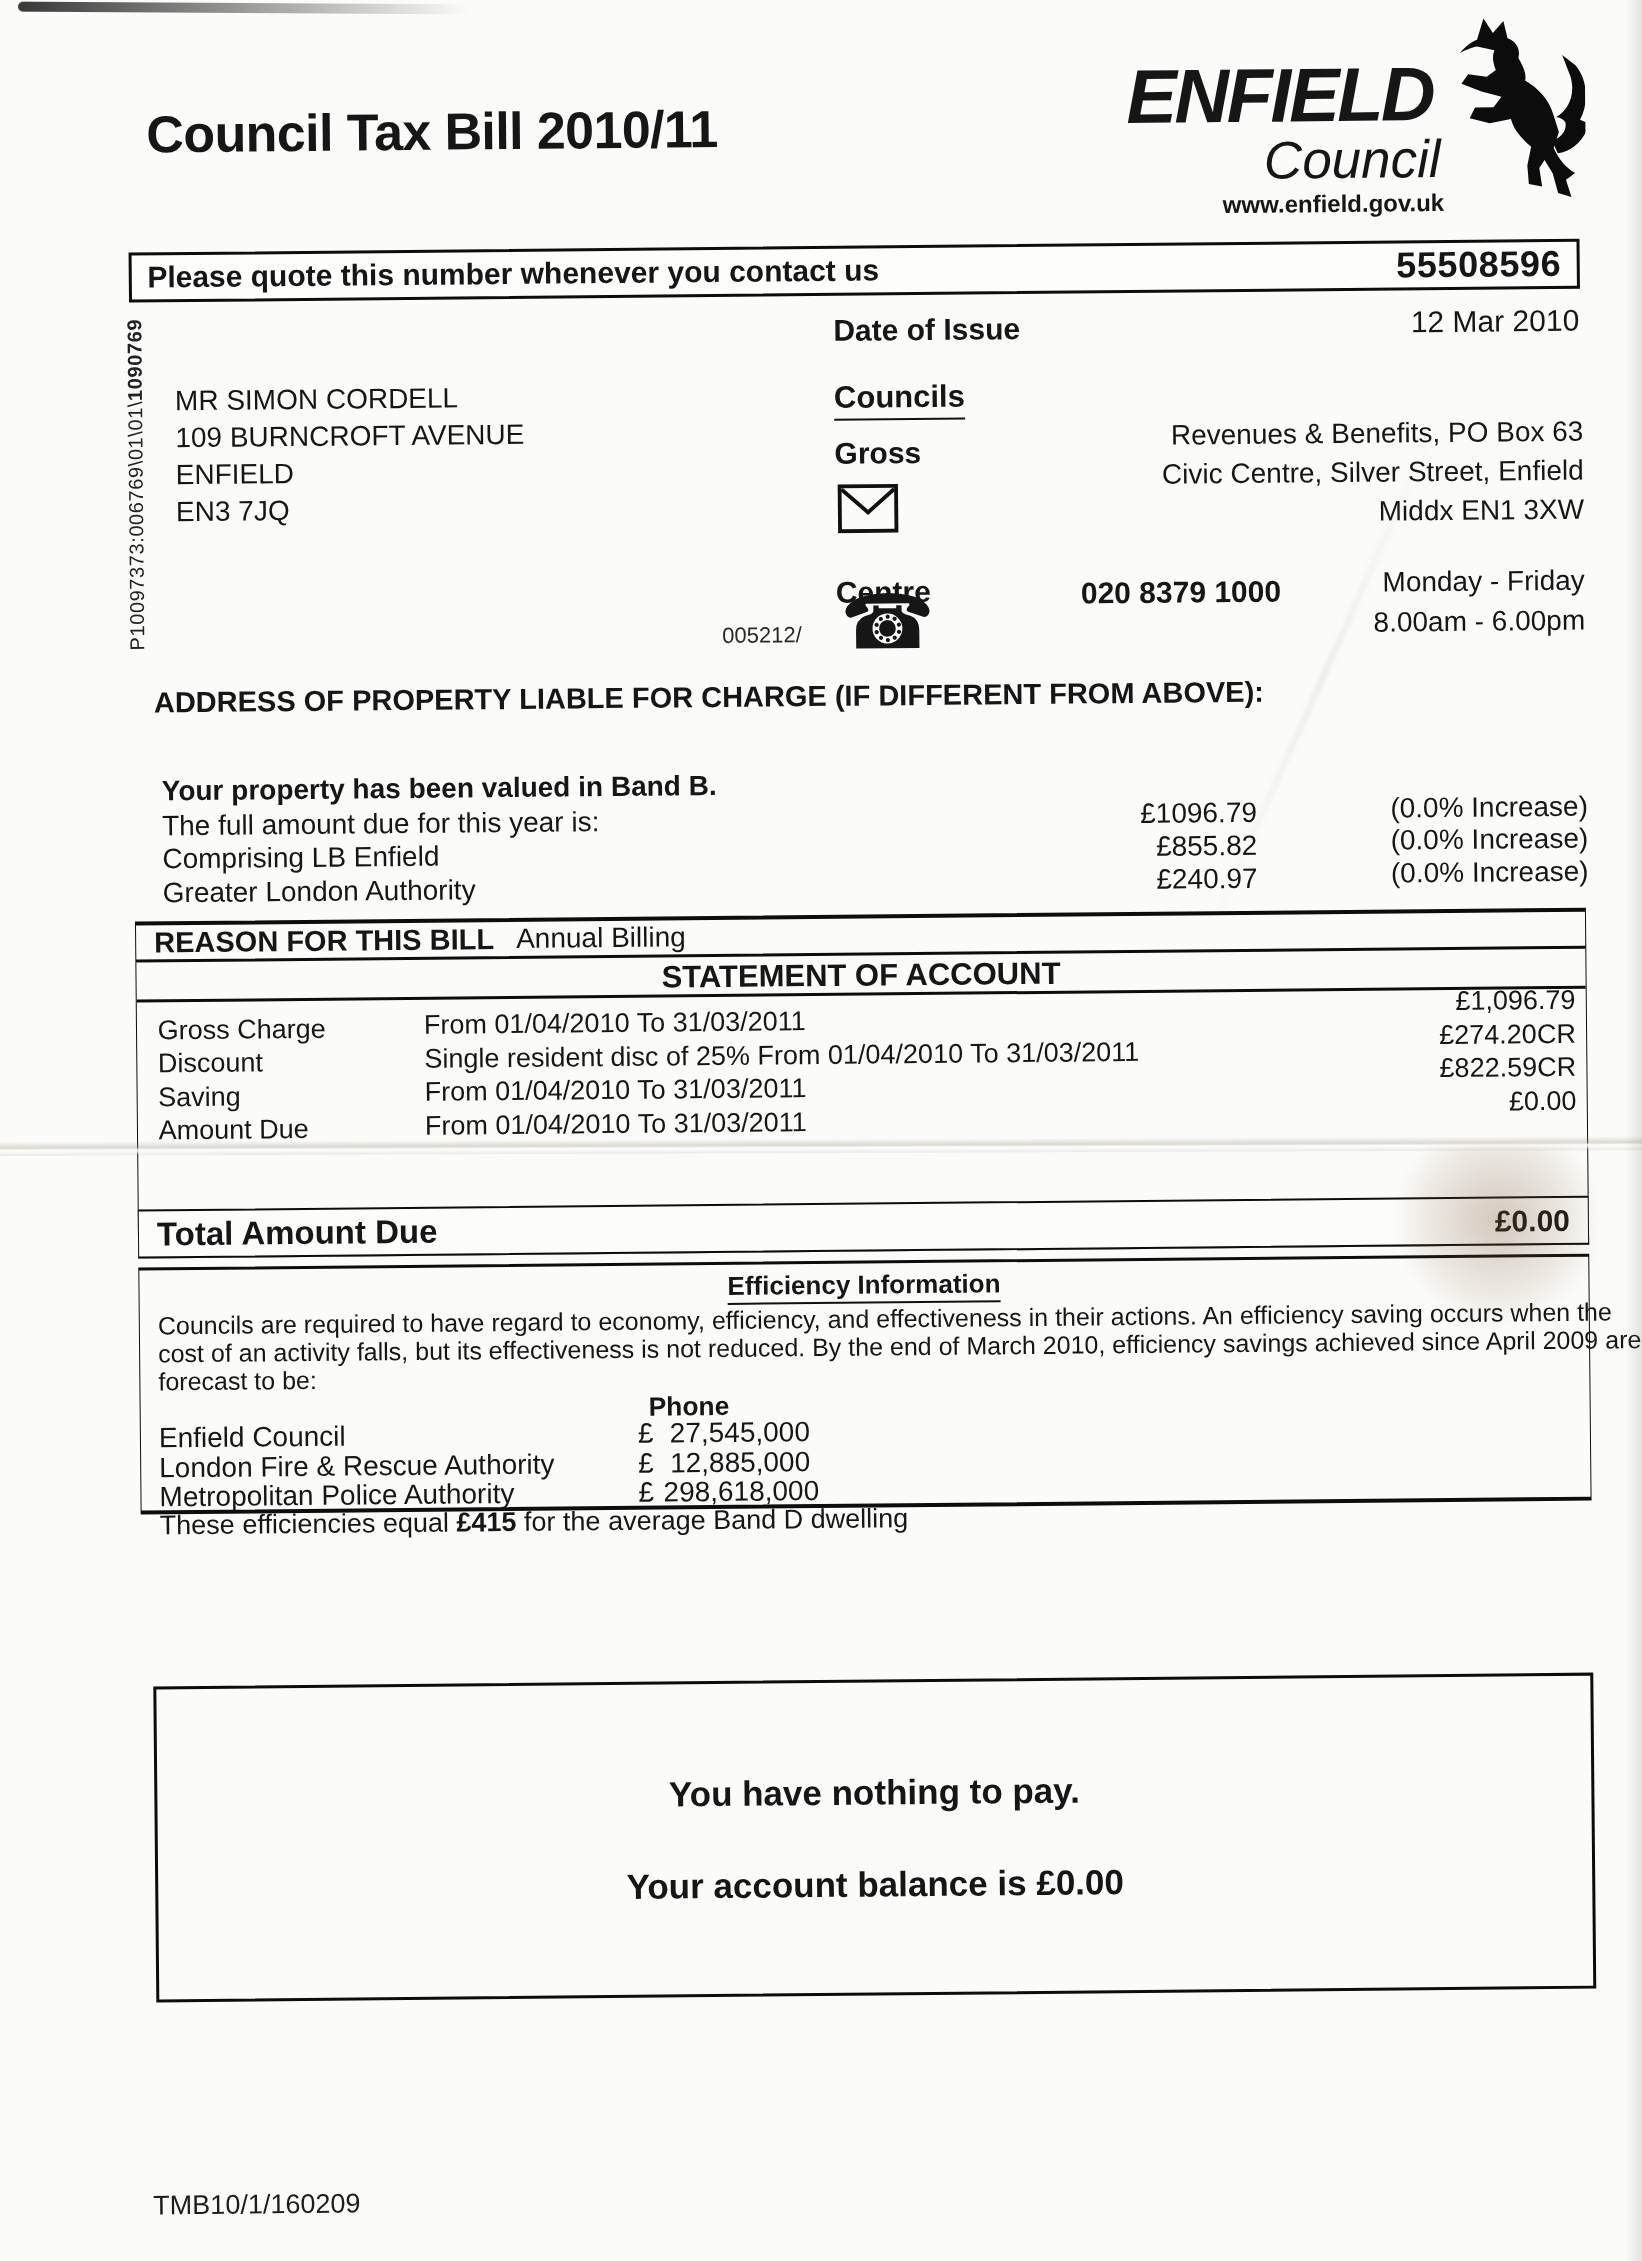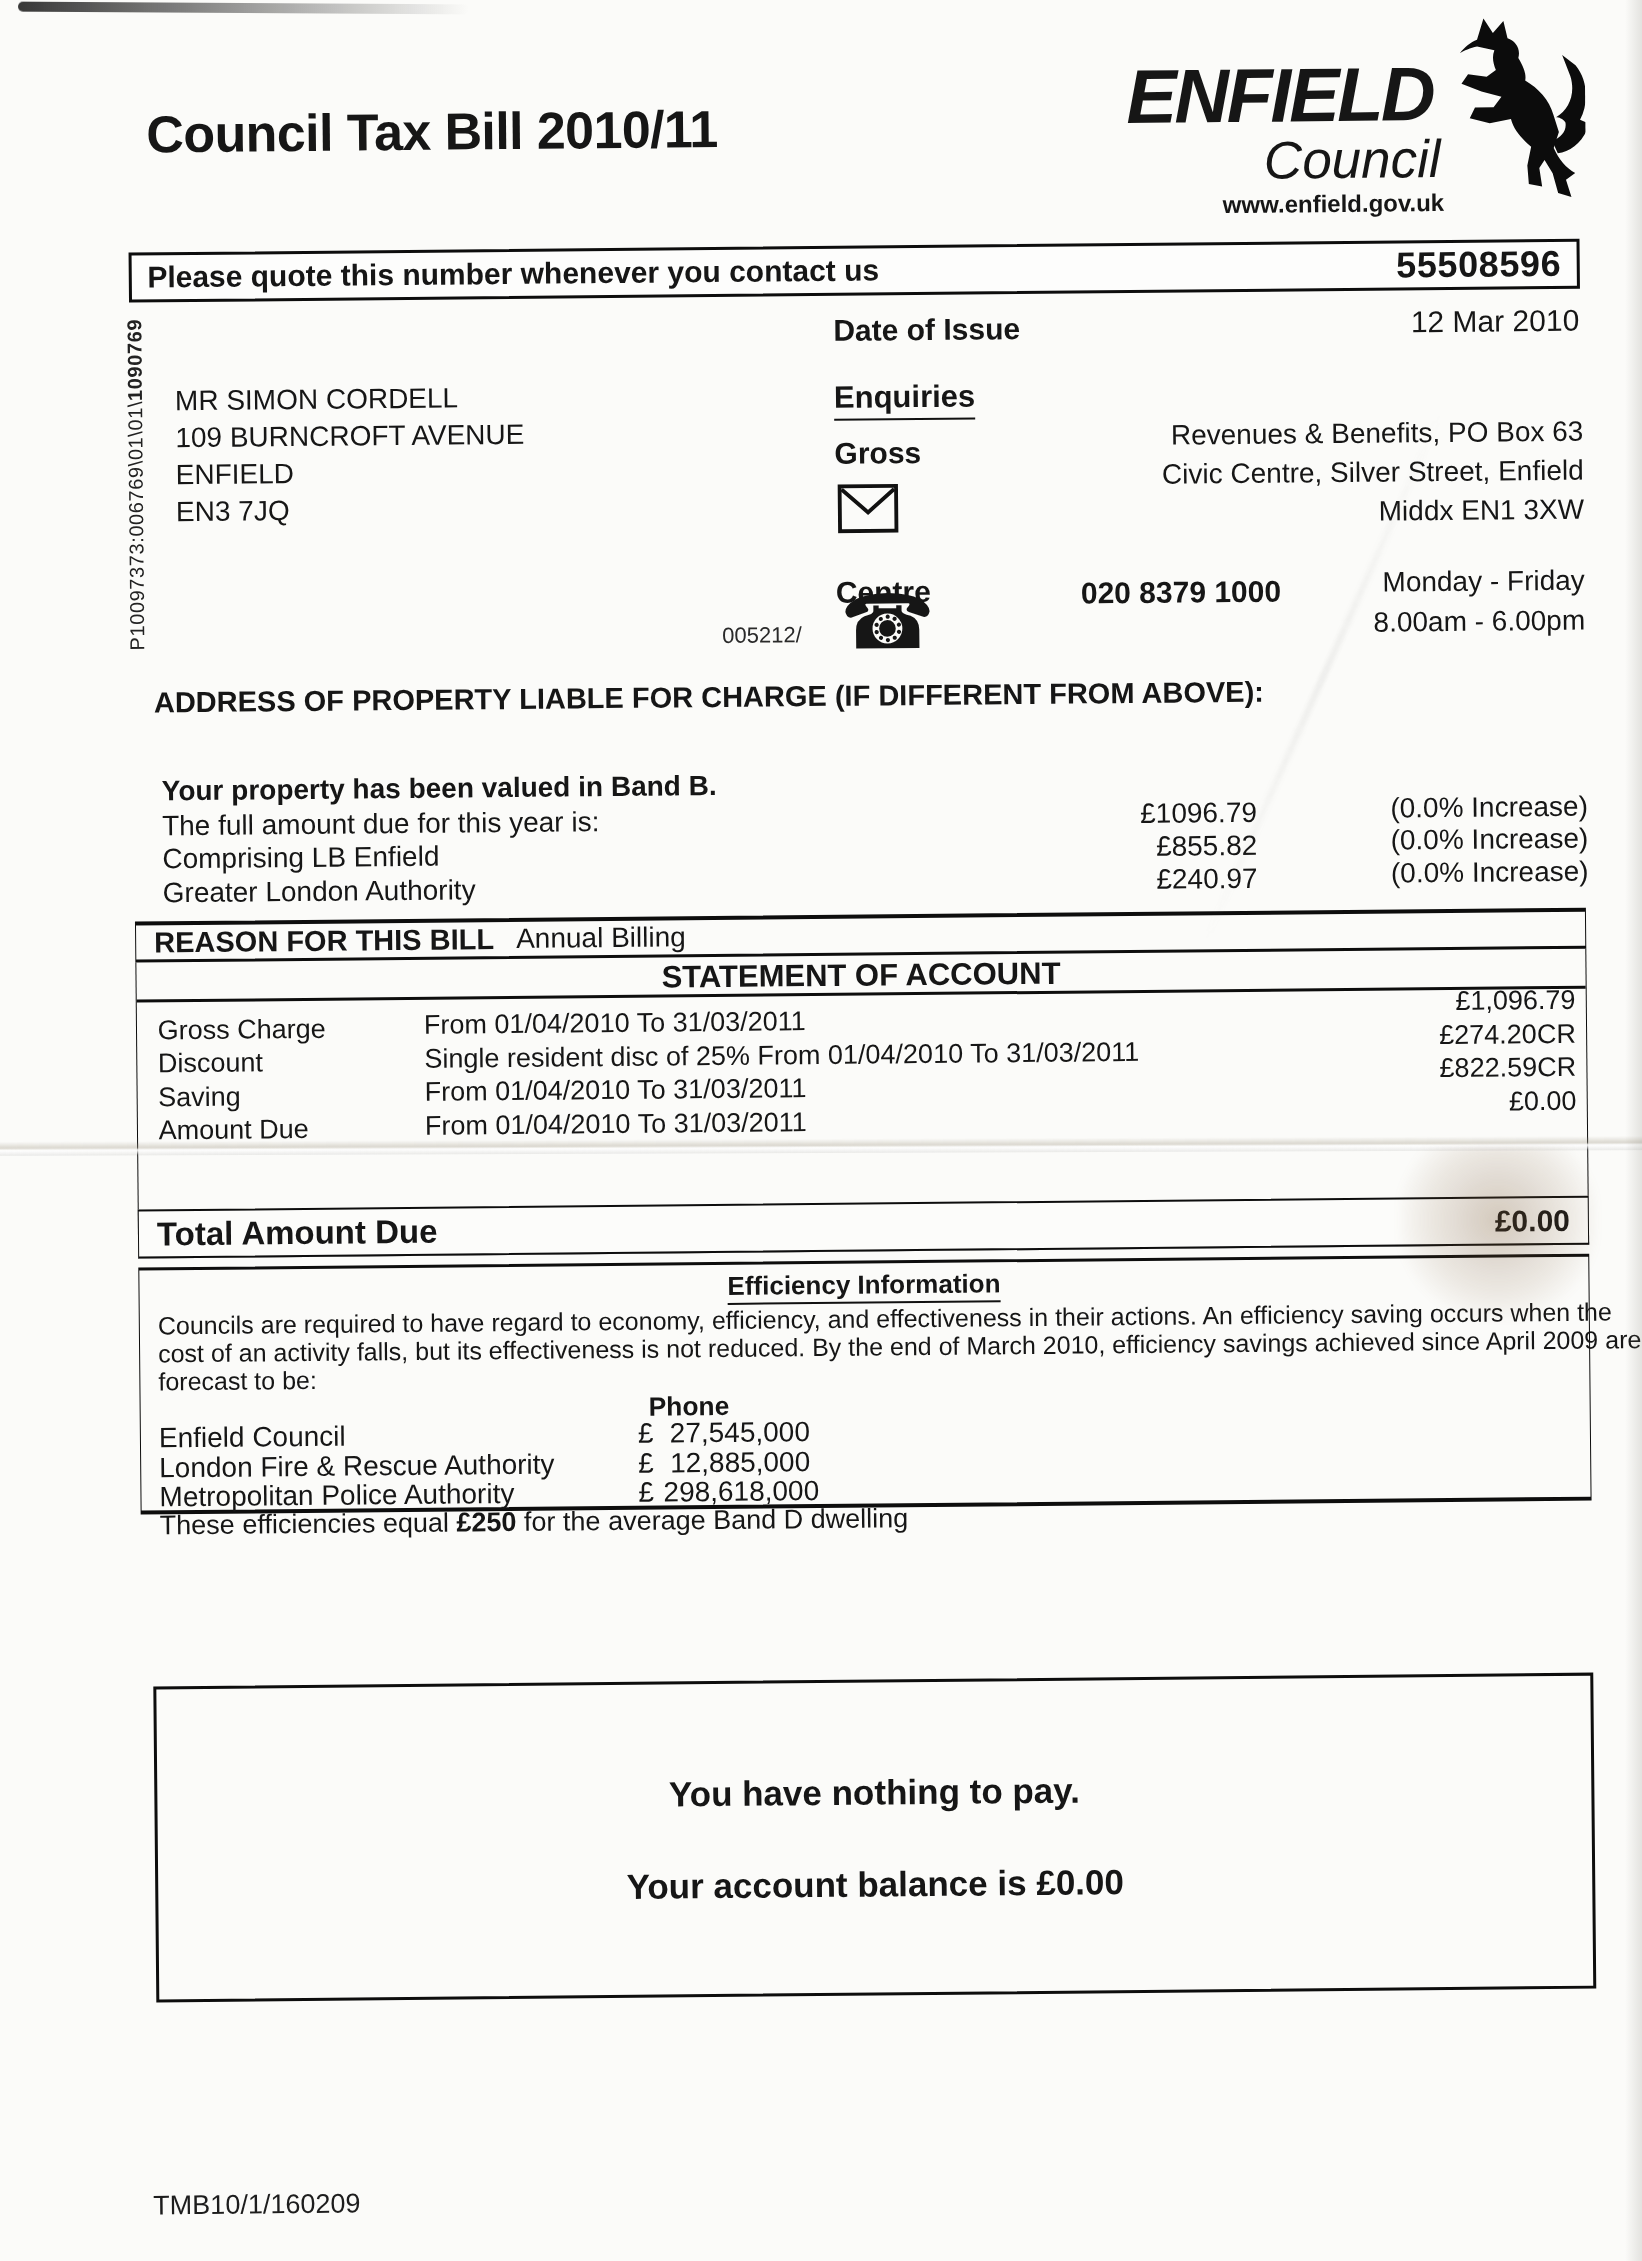--- a/index.html
+++ b/index.html
@@ -152,21 +152,21 @@
       <div>MR SIMON CORDELL</div>
       <div>109 BURNCROFT AVENUE</div>
       <div>ENFIELD</div>
       <div>EN3 7JQ</div>
     </div>
 
     <div class="abs side-code">
       <span>P10097373:006769\01\01\</span><span class="b">1090769</span>
     </div>
 
-    <div class="abs enq-title">Enquiries</div>
+    <div class="abs enq-title">Councils</div>
     <div class="abs post-label">Gross</div>
     <svg class="abs envelope" width="62" height="50" viewBox="0 0 96 78">
       <rect x="4" y="4" width="88" height="70" fill="none" stroke="#111" stroke-width="6"></rect>
       <path d="M7,9 L48,45 L89,9" fill="none" stroke="#111" stroke-width="6"></path>
     </svg>
     <div class="abs post-address">
       <div>Revenues &amp; Benefits, PO Box 63</div>
       <div>Civic Centre, Silver Street, Enfield</div>
       <div>Middx EN1 3XW</div>
     </div>
@@ -227,21 +227,21 @@
       <div class="abs eff-label" style="top:152px">Enfield Council</div>
       <div class="abs eff-cur" style="top:152px">£</div>
       <div class="abs eff-val" style="top:152px">27,545,000</div>
       <div class="abs eff-label" style="top:182px">London Fire &amp; Rescue Authority</div>
       <div class="abs eff-cur" style="top:182px">£</div>
       <div class="abs eff-val" style="top:182px">12,885,000</div>
       <div class="abs eff-label" style="top:211px">Metropolitan Police Authority</div>
       <div class="abs eff-cur" style="top:211px">£</div>
       <div class="abs eff-val" style="top:211px">298,618,000</div>
       <div class="eff-note" style="top:240px">
-        <span>These efficiencies equal </span><span class="b">£250</span><span> for the average Band D dwelling</span>
+        <span>These efficiencies equal </span><span class="b">£415</span><span> for the average Band D dwelling</span>
       </div>
     </div>
 
     <div class="abs notice-box">
       <div class="notice-1">You have nothing to pay.</div>
       <div class="notice-2">Your account balance is £0.00</div>
     </div>
 
     <div class="abs footer-code">TMB10/1/160209</div>
 

